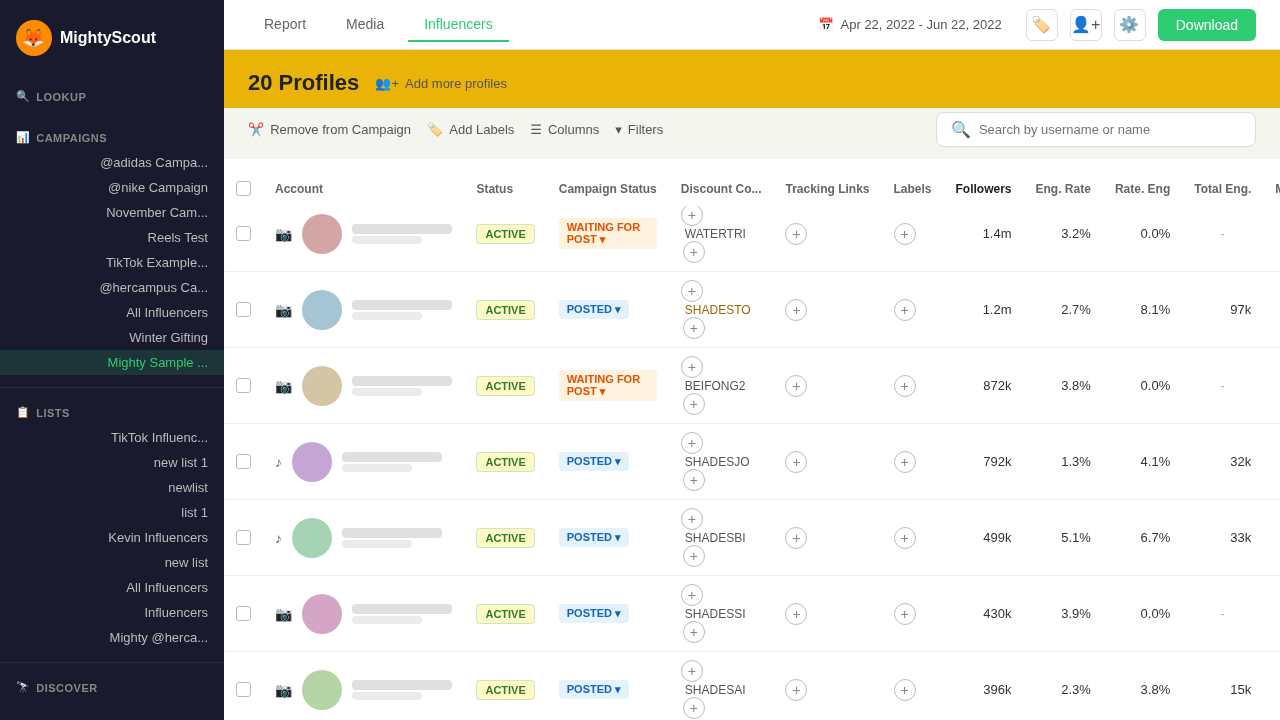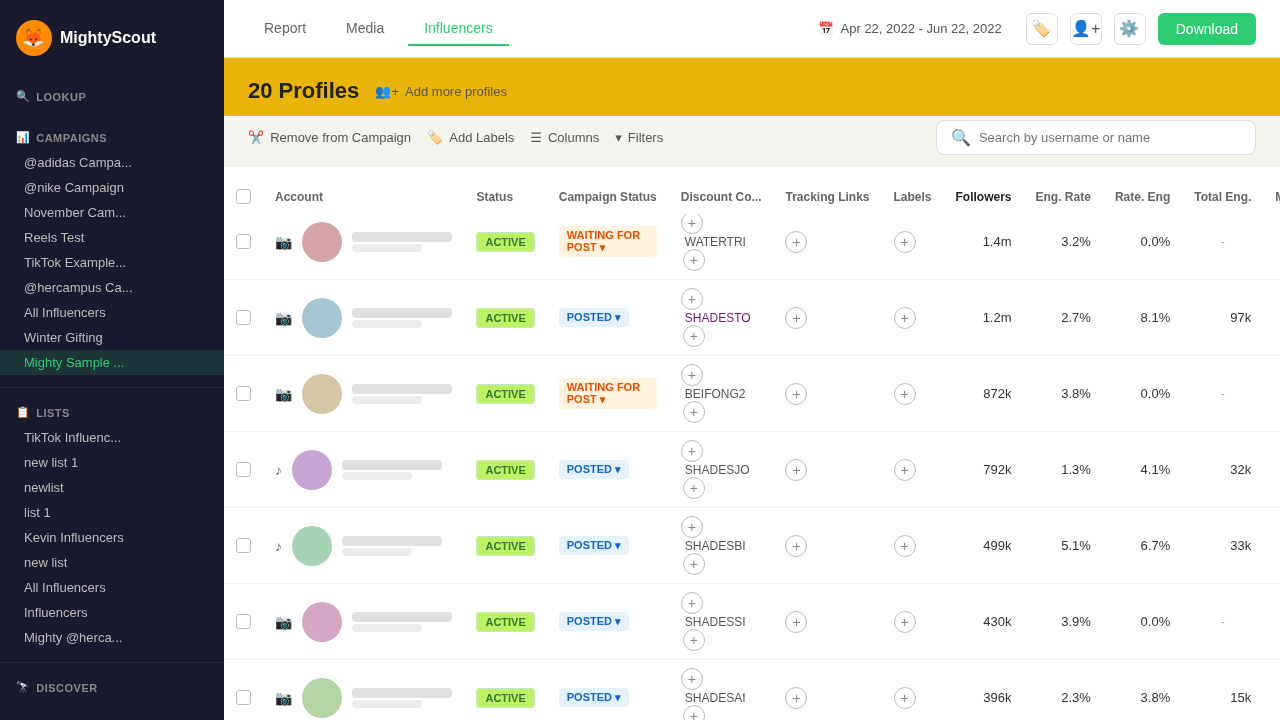--- a/index.html
+++ b/index.html
@@ -5,30 +5,30 @@
     * { box-sizing: border-box; margin: 0; padding: 0; }
     body { font-family: -apple-system, BlinkMacSystemFont, 'Segoe UI', sans-serif; background: #2ecc71; width: 1280px; height: 720px; overflow: hidden; display: flex; }
 
     
     .sidebar { width: 224px; height: 720px; background: #1a1a2e; color: #ccc; display: flex; flex-direction: column; flex-shrink: 0; overflow-y: auto; }
     .sidebar-logo { display: flex; align-items: center; gap: 8px; padding: 20px 16px; }
     .logo-icon { width: 36px; height: 36px; background: #ff8c00; border-radius: 50%; display: flex; align-items: center; justify-content: center; font-size: 18px; }
     .logo-text { color: white; font-size: 16px; font-weight: 600; }
     .sidebar-section { padding: 8px 0; }
     .sidebar-section-header { display: flex; align-items: center; gap: 6px; padding: 6px 16px; color: #888; font-size: 11px; font-weight: 600; letter-spacing: 0.5px; }
-    .sidebar-item { padding: 5px 16px 5px 24px; font-size: 13px; color: #bbb; cursor: pointer; white-space: nowrap; overflow: hidden; text-overflow: ellipsis; }
+    .sidebar-item { padding: 5px 16px 5px 24px; font-size: 13px; color: #bbb; cursor: pointer; white-space: nowrap; overflow: hidden; text-overflow: ellipsis; text-align: right; }
     .sidebar-item.active { color: white; }
     .sidebar-item.highlighted { background: rgba(46,204,113,0.15); color: #2ecc71; }
     .divider { height: 1px; background: rgba(255,255,255,0.08); margin: 4px 0; }
 
     
     .main { flex: 1; display: flex; flex-direction: column; background: #f5f5f0; height: 720px; overflow: hidden; }
 
     
-    .topnav { background: white; display: flex; align-items: center; padding: 0 24px; height: 58px; border-bottom: 1px solid #e5e5e5; gap: 24px; }
+    .topnav { background: white; display: flex; align-items: center; padding: 0 24px; height: 50px; border-bottom: 1px solid #e5e5e5; gap: 24px; }
     .topnav-tabs { display: flex; gap: 8px; flex: 1; }
     .tab { padding: 8px 16px; font-size: 14px; color: #666; cursor: pointer; border-bottom: 2px solid transparent; }
     .tab.active { color: #2ecc71; border-bottom: 2px solid #2ecc71; font-weight: 500; }
     .topnav-date { display: flex; align-items: center; gap: 6px; font-size: 13px; color: #555; }
     .topnav-actions { display: flex; align-items: center; gap: 12px; }
     .icon-btn { width: 32px; height: 32px; border: 1px solid #ddd; border-radius: 6px; display: flex; align-items: center; justify-content: center; cursor: pointer; font-size: 16px; color: #555; background: white; }
     .btn-download { background: #2ecc71; color: white; border: none; border-radius: 6px; padding: 8px 18px; font-size: 14px; font-weight: 500; cursor: pointer; }
 
     
     .profiles-header { background: #eab308; padding: 20px 24px 12px; display: flex; align-items: center; gap: 16px; }
@@ -53,21 +53,21 @@
     tbody tr { border-bottom: 1px solid #f0f0f0; }
     tbody td { padding: 8px 12px; vertical-align: middle; color: #333; }
     .checkbox-cell { width: 32px; }
     .checkbox { width: 15px; height: 15px; border: 1.5px solid #bbb; border-radius: 3px; cursor: pointer; }
     .account-cell { display: flex; align-items: center; gap: 10px; }
     .avatar { width: 40px; height: 40px; border-radius: 50%; background: #ddd; overflow: hidden; flex-shrink: 0; }
     .account-info { display: flex; flex-direction: column; gap: 2px; }
     .account-name-bar { height: 10px; background: #e0e0e0; border-radius: 4px; width: 100px; }
     .account-sub-bar { height: 8px; background: #ebebeb; border-radius: 4px; width: 70px; }
     .platform-icon { font-size: 14px; color: #666; }
-    .status-active { background: #bef264; color: #2e7d32; border: 1px solid #c8e6c9; border-radius: 4px; padding: 3px 8px; font-size: 11px; font-weight: 600; }
+    .status-active { background: #fef9c3; color: #2e7d32; border: 1px solid #c8e6c9; border-radius: 4px; padding: 3px 8px; font-size: 11px; font-weight: 600; }
     .campaign-status-waiting { background: #fff3e0; color: #e65100; border-radius: 4px; padding: 3px 8px; font-size: 11px; font-weight: 600; display: inline-flex; align-items: center; gap: 4px; cursor: pointer; }
     .campaign-status-posted { background: #e3f2fd; color: #1565c0; border-radius: 4px; padding: 3px 8px; font-size: 11px; font-weight: 600; display: inline-flex; align-items: center; gap: 4px; cursor: pointer; }
     .plus-btn { width: 22px; height: 22px; border: 1.5px solid #bbb; border-radius: 50%; display: inline-flex; align-items: center; justify-content: center; font-size: 14px; color: #888; cursor: pointer; }
     .num-cell { text-align: right; color: #333; font-size: 13px; }
     .dash-cell { text-align: center; color: #aaa; }
 
     
     ::-webkit-scrollbar { width: 6px; height: 6px; }
     ::-webkit-scrollbar-track { background: #f1f1f1; }
     ::-webkit-scrollbar-thumb { background: #ccc; border-radius: 3px; }
@@ -261,21 +261,21 @@
       </div>
     </td>
     <td>
       <span class="status-active">ACTIVE</span>
     </td>
     <td>
       <span class="campaign-status-posted">POSTED ▾</span>
     </td>
     <td>
       <span class="plus-btn">+</span>
-      <span style="font-size:12px;color:#701a75;margin-left:4px;">SHADESTO</span>
+      <span style="font-size:12px;color:#a16207;margin-left:4px;">SHADESTO</span>
       <span class="plus-btn" style="margin-left:2px">+</span>
     </td>
     <td>
       <span class="plus-btn">+</span>
     </td>
     <td>
       <span class="plus-btn">+</span>
     </td>
     <td class="num-cell">1.2m</td>
     <td class="num-cell">2.7%</td>

